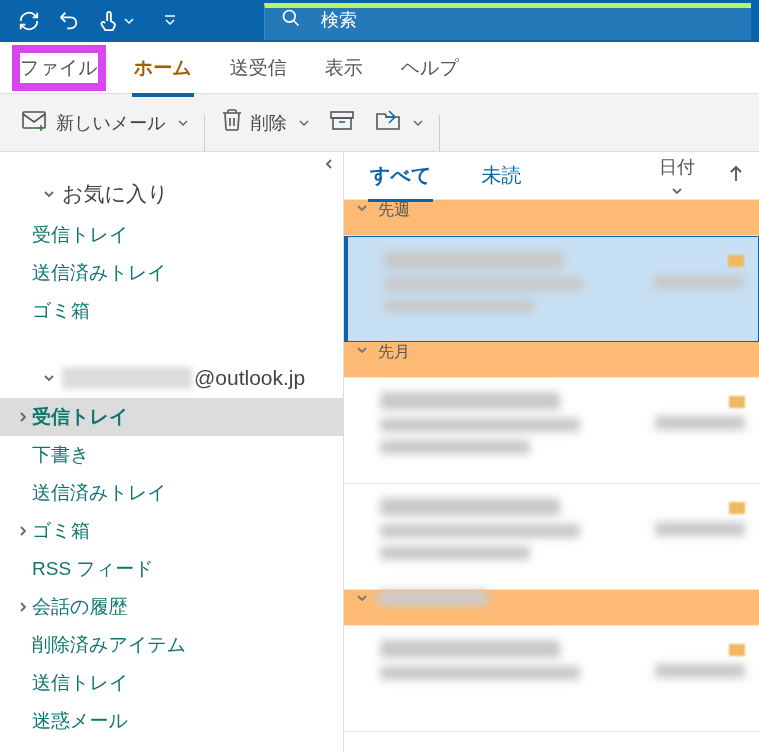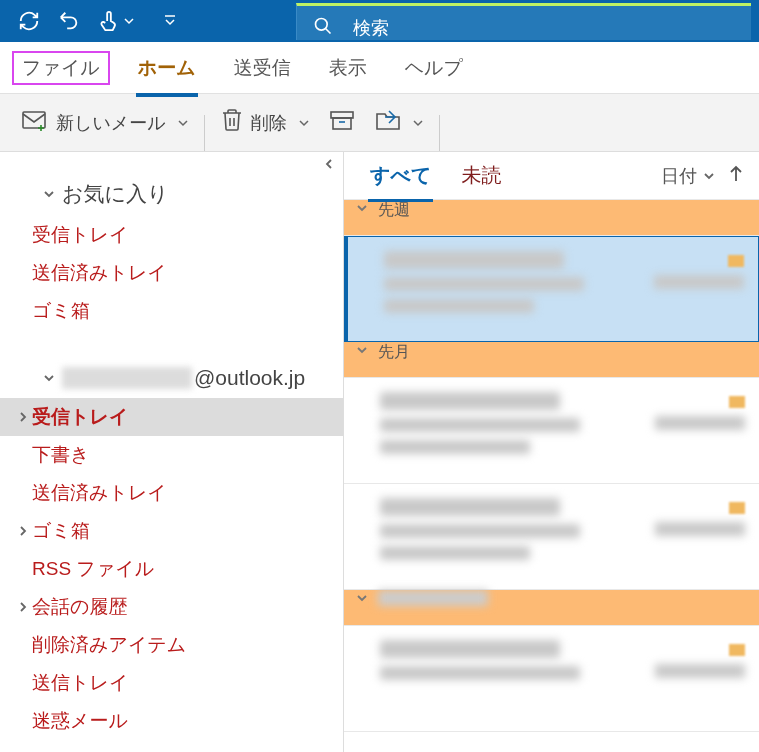--- a/index.html
+++ b/index.html
@@ -6,63 +6,63 @@
     body { width: 759px; height: 752px; overflow: hidden; background: #fff; font-size: 16px; }
     
     
     .titlebar { height: 42px; background: #0a64ab; display: flex; align-items: center; padding: 0 8px; }
     .titlebar-icons { display: flex; align-items: center; gap: 18px; padding-left: 10px; }
     .titlebar-icon { color: #fff; display: flex; align-items: center; }
     .titlebar-icon svg { stroke: #fff; fill: none; }
     .small-chevron { margin-left: 4px; }
     .double-chevron { margin-left: 12px; }
     
-    .searchbox { flex: 1; margin-left: 120px; height: 37px; background: #2579b8; display: flex; align-items: flex-end; padding: 0 16px; border-top: 3px solid #bef264; border-left: 1px solid #3a8ac6; }
+    .searchbox { flex: 1; margin-left: 88px; height: 37px; background: #2579b8; display: flex; align-items: flex-start; padding: 0 16px; border-top: 5px solid #bef264; border-left: 1px solid #3a8ac6; }
     .search-icon { margin-right: 20px; }
     .search-placeholder { color: #fff; font-size: 18px; }
     
     
     .menubar { height: 52px; background: #fff; display: flex; align-items: center; padding: 0 12px; gap: 18px; border-bottom: 1px solid #e1e1e1; }
     .menu-item { padding: 6px 10px; font-size: 19px; color: #555; cursor: pointer; }
-    .menu-item.file { border: 2px solid #d946ef; padding: 2px 8px; }
+    .menu-item.file { border: 8px solid #d946ef; padding: 2px 0; }
     .menu-item.active { color: #a16207; font-weight: 600; position: relative; }
     .menu-item.active::after { content: ''; position: absolute; bottom: -10px; left: 8px; right: 8px; height: 4px; background: #0a64ab; }
     
     
     .toolbar { height: 58px; background: #f3f3f3; display: flex; align-items: flex-end; padding: 0 12px; border-bottom: 1px solid #ddd; }
     .tb-group { display: flex; align-items: center; height: 100%; }
     .tb-btn { display: flex; align-items: center; gap: 8px; padding: 0 10px; height: 100%; cursor: pointer; font-size: 18px; color: #444; }
     .tb-sep { width: 1px; height: 36px; background: #ccc; margin: 0 6px; }
     .tb-icon svg { stroke: #555; fill: none; }
     .chev-dn { margin-left: 4px; }
     
     
     .main { display: flex; height: calc(752px - 42px - 52px - 58px); }
     
     
     .folders { width: 344px; border-right: 1px solid #ddd; overflow: hidden; position: relative; }
     .collapse-arrow { position: absolute; top: 4px; right: 8px; color: #666; }
     .fav-header, .acct-header { display: flex; align-items: center; padding: 14px 10px 8px 10px; font-size: 21px; color: #444; cursor: pointer; margin-left: 32px; }
     .fav-header { margin-top: 14px; }
     .chevron-sm { margin-right: 6px; }
-    .folder-item { display: flex; align-items: center; padding: 6px 10px 6px 32px; font-size: 19px; color: #b91c1c; cursor: pointer; }
+    .folder-item { display: flex; align-items: center; padding: 6px 10px 6px 32px; font-size: 19px; color: #0f766e; cursor: pointer; }
     .folder-item.with-chev { padding-left: 14px; }
     .folder-item.selected { background: #dcdcdc; font-weight: 700; }
     .folder-chev { width: 18px; text-align: center; color: #777; }
     .acct-header { margin-top: 22px; }
     .acct-blur { display: inline-block; width: 130px; height: 22px; background: #dcdcdc; filter: blur(3px); margin-right: 2px; }
     
     
     .msglist { flex: 1; display: flex; flex-direction: column; }
-    .ml-header { height: 48px; display: flex; align-items: center; padding: 0 16px; border-bottom: 1px solid #e8e8e8; }
-    .ml-tab { font-size: 20px; color: #7f1d1d; padding: 8px 10px; cursor: pointer; margin-right: 10px; }
+    .ml-header { height: 48px; display: flex; align-items: center; padding: 0 16px; border-bottom: 1px solid #e8e8e8; gap: 20px; }
+    .ml-tab { font-size: 20px; color: #0369a1; padding: 8px 10px; cursor: pointer; margin-right: 10px; }
     .ml-tab.active { color: #0a64ab; font-weight: 600; position: relative; }
     .ml-tab.active::after { content: ''; position: absolute; bottom: -5px; left: 8px; right: 8px; height: 3px; background: #0a64ab; }
     .ml-spacer { flex: 1; }
-    .ml-sort { display: flex; align-items: center; gap: 6px; color: #555; font-size: 18px; cursor: pointer; }
+    .ml-sort { display: flex; align-items: center; gap: 6px; color: #555; font-size: 18px; cursor: pointer; flex-direction: column; }
     .ml-up { margin-left: 14px; }
     
     .group-hdr { height: 36px; background: #fdba74; display: flex; align-items: flex-start; padding: 0 12px; font-size: 16px; color: #555; border-bottom: 1px solid #e8e8e8; }
     .group-hdr .gh-chev { margin-right: 10px; }
     .gh-blur { display: inline-block; width: 110px; height: 16px; background: #ccc; filter: blur(4px); }
     
     .msg-item { height: 106px; border-bottom: 1px solid #e8e8e8; padding: 14px 14px 14px 36px; display: flex; justify-content: space-between; align-items: flex-start; }
     .msg-item.selected { background: #c7e0f4; border: 1px solid #0a64ab; border-left: 4px solid #0a64ab; }
     .msg-left { display: flex; flex-direction: column; gap: 8px; }
     .blur-line { background: #c8c8c8; filter: blur(4px); border-radius: 2px; }
@@ -215,21 +215,21 @@
     <div class="folder-item">下書き</div>
     <div class="folder-item">送信済みトレイ</div>
     <div class="folder-item with-chev">
       <span class="folder-chev">
         <svg width="12" height="12" viewBox="0 0 12 12">
             <path d="M4 2l4 4-4 4" stroke="#666" stroke-width="1.8" fill="none"></path>
           </svg>
       </span>
       <span>ゴミ箱</span>
     </div>
-    <div class="folder-item">RSS ファイル</div>
+    <div class="folder-item">RSS フィード</div>
     <div class="folder-item with-chev">
       <span class="folder-chev">
         <svg width="12" height="12" viewBox="0 0 12 12">
             <path d="M4 2l4 4-4 4" stroke="#666" stroke-width="1.8" fill="none"></path>
           </svg>
       </span>
       <span>会話の履歴</span>
     </div>
     <div class="folder-item">削除済みアイテム</div>
     <div class="folder-item">送信トレイ</div>

